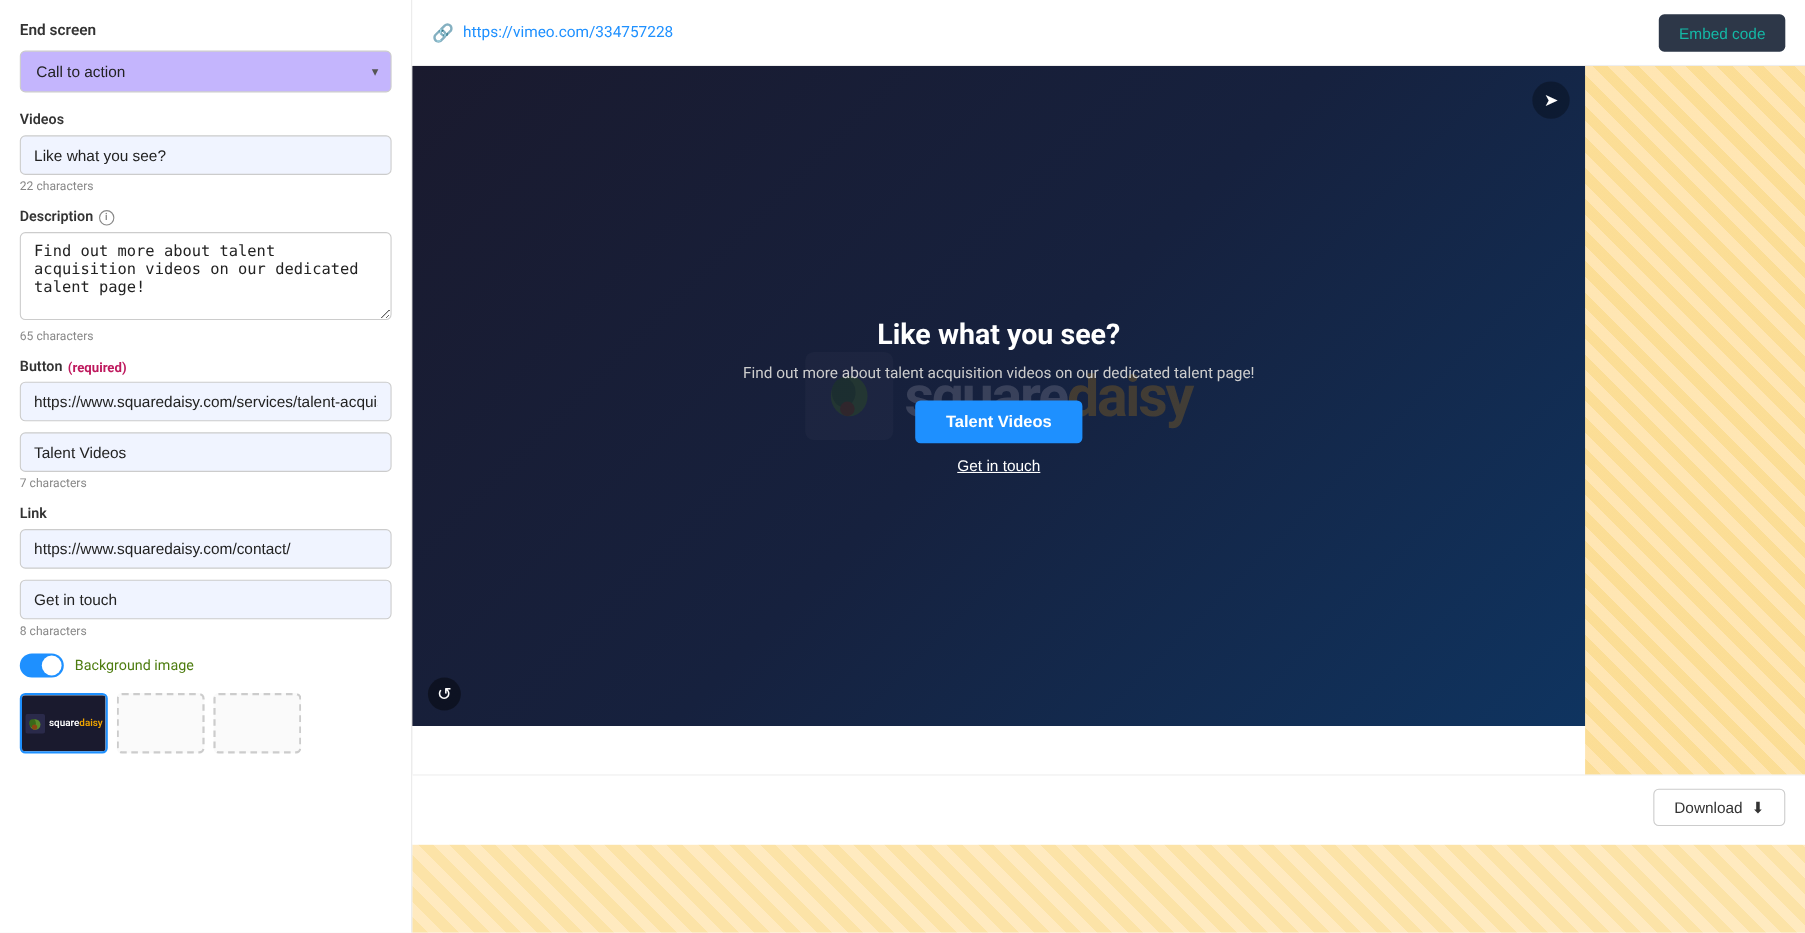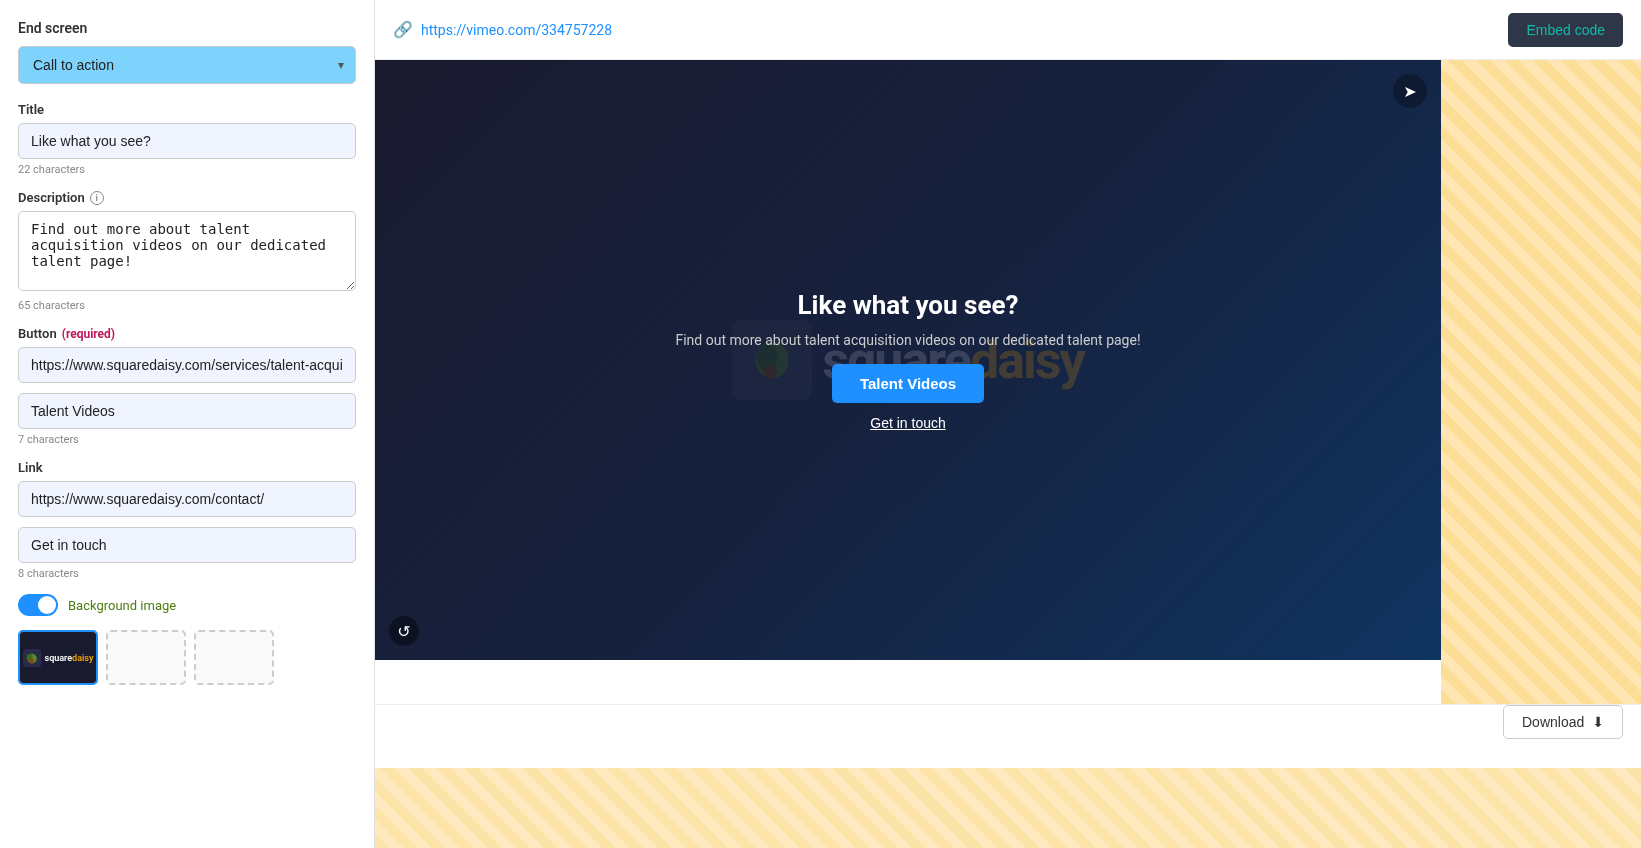--- a/index.html
+++ b/index.html
@@ -35,21 +35,21 @@
       margin-bottom: 18px;
     }
     .dropdown-wrapper select {
       width: 100%;
       padding: 10px 14px;
       border: 1.5px solid #ccc;
       border-radius: 5px;
       font-size: 14px;
       color: #222;
       appearance: none;
-      background: #7dd3fc;
+      background: #c4b5fd;
       cursor: pointer;
     }
     .dropdown-arrow {
       position: absolute;
       right: 12px;
       top: 50%;
       transform: translateY(-50%);
       pointer-events: none;
       font-size: 12px;
       color: #555;
@@ -385,23 +385,23 @@
         #f9c74f 10px,
         #ffd580 10px,
         #ffd580 20px
       );
       opacity: 0.6;
     }
 
     
     .bottom-bar {
       display: flex;
-      align-items: flex-end;
+      align-items: flex-start;
       justify-content: flex-end;
-      padding: 29px 18px;
+      padding: 12px 18px;
       background: #fff;
       border-top: 1px solid #eee;
       gap: 8px;
       height: 64px;
     }
     .download-btn {
       background: none;
       border: 1px solid #ccc;
       padding: 8px 18px;
       border-radius: 5px;
@@ -433,21 +433,21 @@
 <div class="left-panel">
   <div class="section-title">End screen</div>
 
   <div class="dropdown-wrapper">
     <select><option>Call to action</option><option>Subscribe</option><option>None</option></select>
     <span class="dropdown-arrow">▾</span>
   </div>
 
   <div class="field-section">
     <div class="field-label">
-      <span>Title</span>
+      <span>Videos</span>
     </div>
     <input class="text-input" type="text" value="Like what you see?" style="">
     <div class="char-count">22 characters</div>
   </div>
 
   <div class="field-section">
     <div class="field-label">
       <span>Description</span>
       <span class="info-icon">i</span>
     </div>

